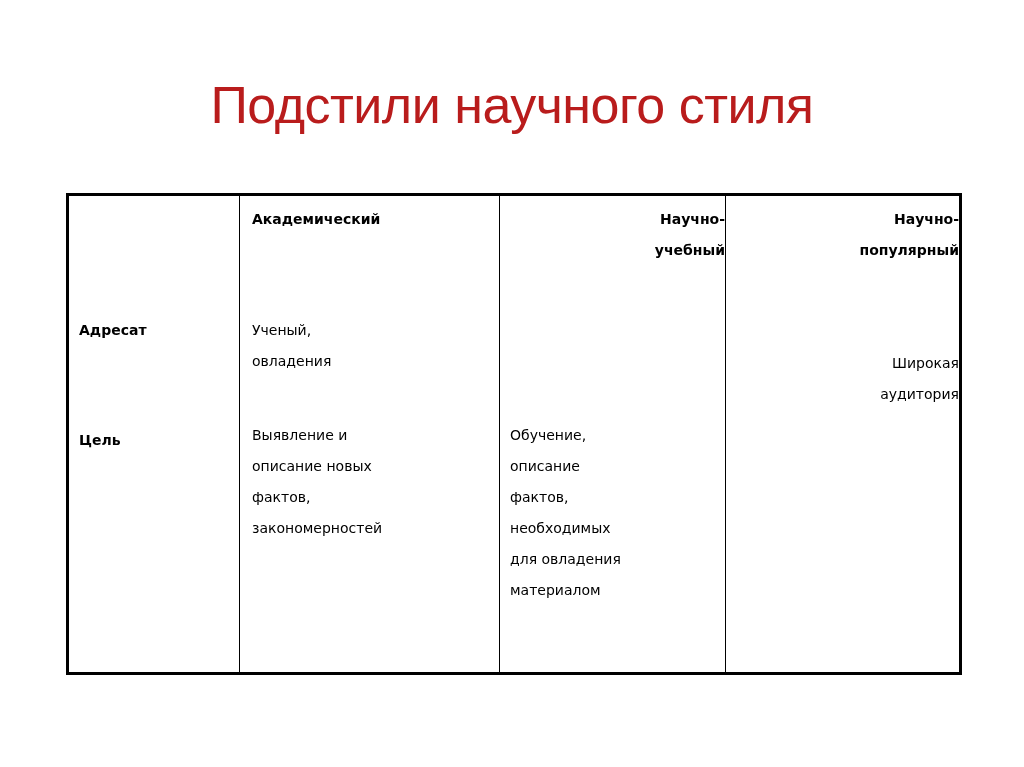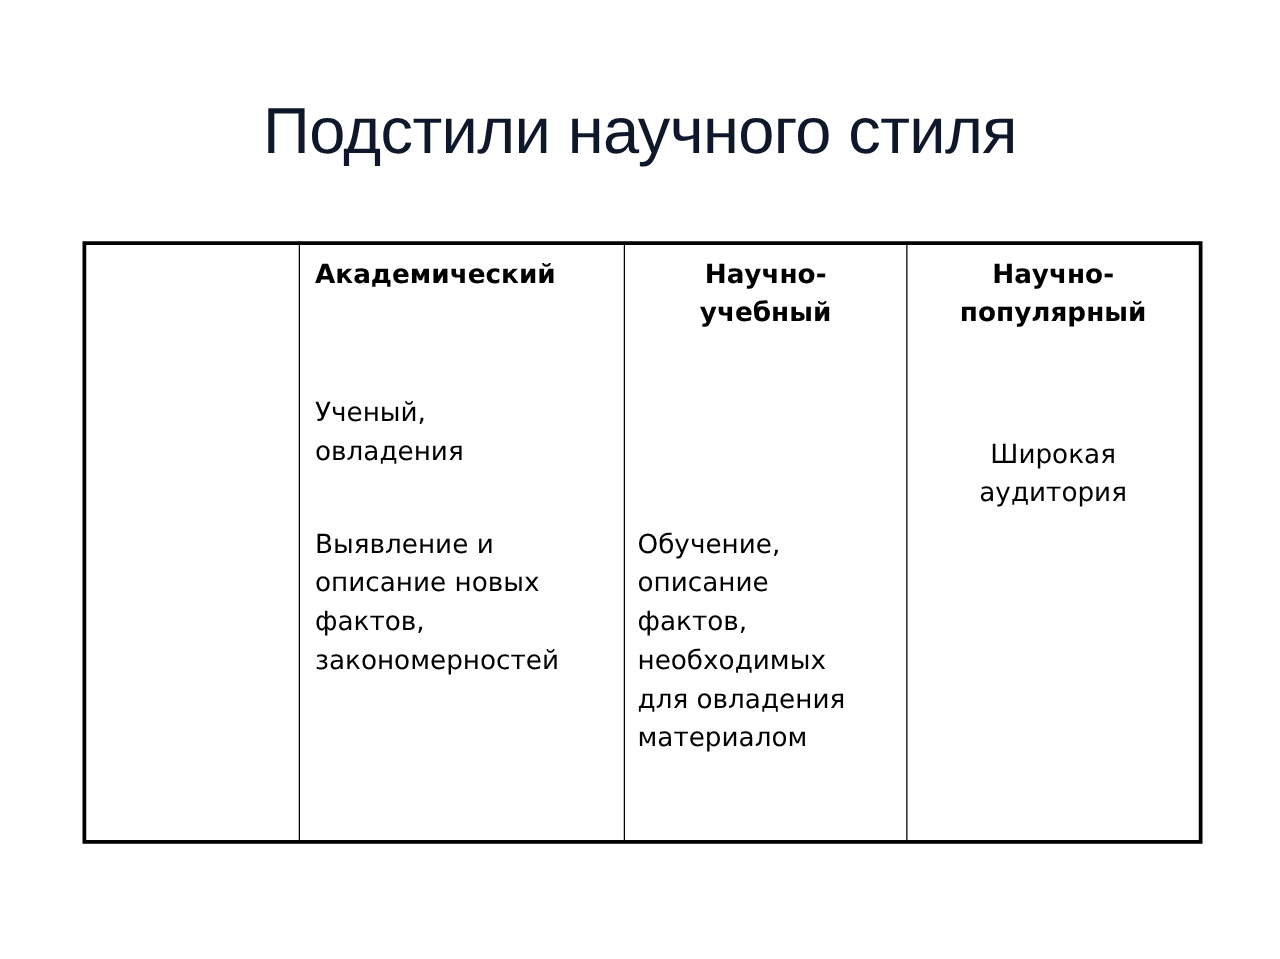--- a/index.html
+++ b/index.html
@@ -18,21 +18,21 @@
     .slide-title {
       position: absolute;
       left: 0;
       top: 70px;
       width: 1024px;
       text-align: center;
       font-family: "Liberation Sans", sans-serif;
       font-size: 52px;
       line-height: 70px;
       letter-spacing: -0.5px;
-      color: #0f172a;
+      color: #b91c1c;
     }
     .table-frame {
       position: absolute;
       left: 66px;
       top: 193px;
       width: 890px;
       height: 476px;
       border: 3px solid #000;
       box-sizing: content-box;
     }
@@ -42,26 +42,26 @@
       bottom: 0;
       box-sizing: border-box;
     }
     .col.c0 { left: 0;    width: 170px; }
     .col.c1 { left: 170px; width: 260px; border-left: 1px solid #000; }
     .col.c2 { left: 430px; width: 226px; border-left: 1px solid #000; }
     .col.c3 { left: 656px; width: 234px; border-left: 1px solid #000; }
 
     .txt {
       position: absolute;
-      font-size: 21px;
+      font-size: 14px;
       line-height: 31px;
       white-space: pre-line;
     }
     .bold { font-weight: bold; }
-    .center { text-align: center; }
+    .center { text-align: right; }
 
     
     .row-label-adresat { left: 10px; top: 119px; }
     .row-label-tsel    { left: 10px; top: 229px; }
 
     
     .h1 { left: 12px; top: 8px; }
     .c1-adr { left: 12px; top: 119px; }
     .c1-goal { left: 12px; top: 224px; }
 
@@ -75,20 +75,24 @@
     .c3-adr { left: 0; right: 0; top: 113px; margin-top: 39px; }
     .c3-goal { left: 10px; top: 218px; }
   </style>
 </head>
 <body>
 
 <div class="slide-title">Подстили научного стиля</div>
 
 <div class="table-frame">
 
+  <div class="col c0">
+    <div class="txt bold row-label-adresat">Адресат</div>
+    <div class="txt bold row-label-tsel">Цель</div>
+  </div>
 
   <div class="col c1">
     <div class="txt bold h1">Академический</div>
     <div class="txt c1-adr">Ученый,
 овладения</div>
     <div class="txt c1-goal">Выявление и
 описание новых
 фактов,
 закономерностей</div>
   </div>

